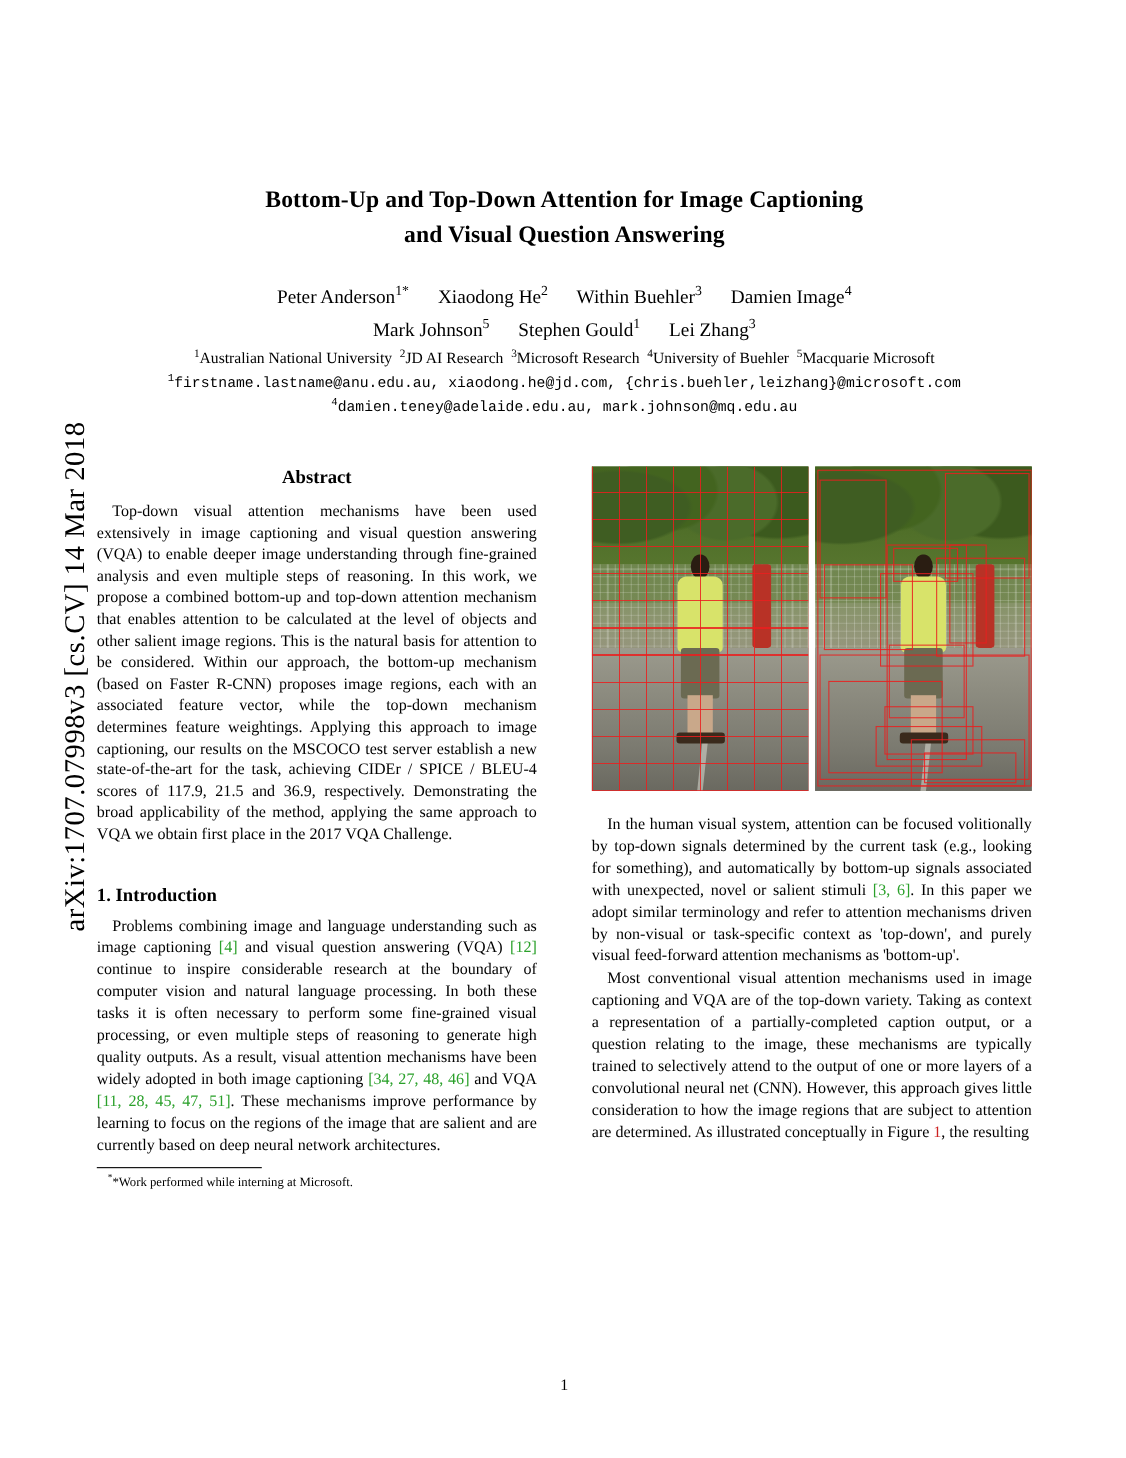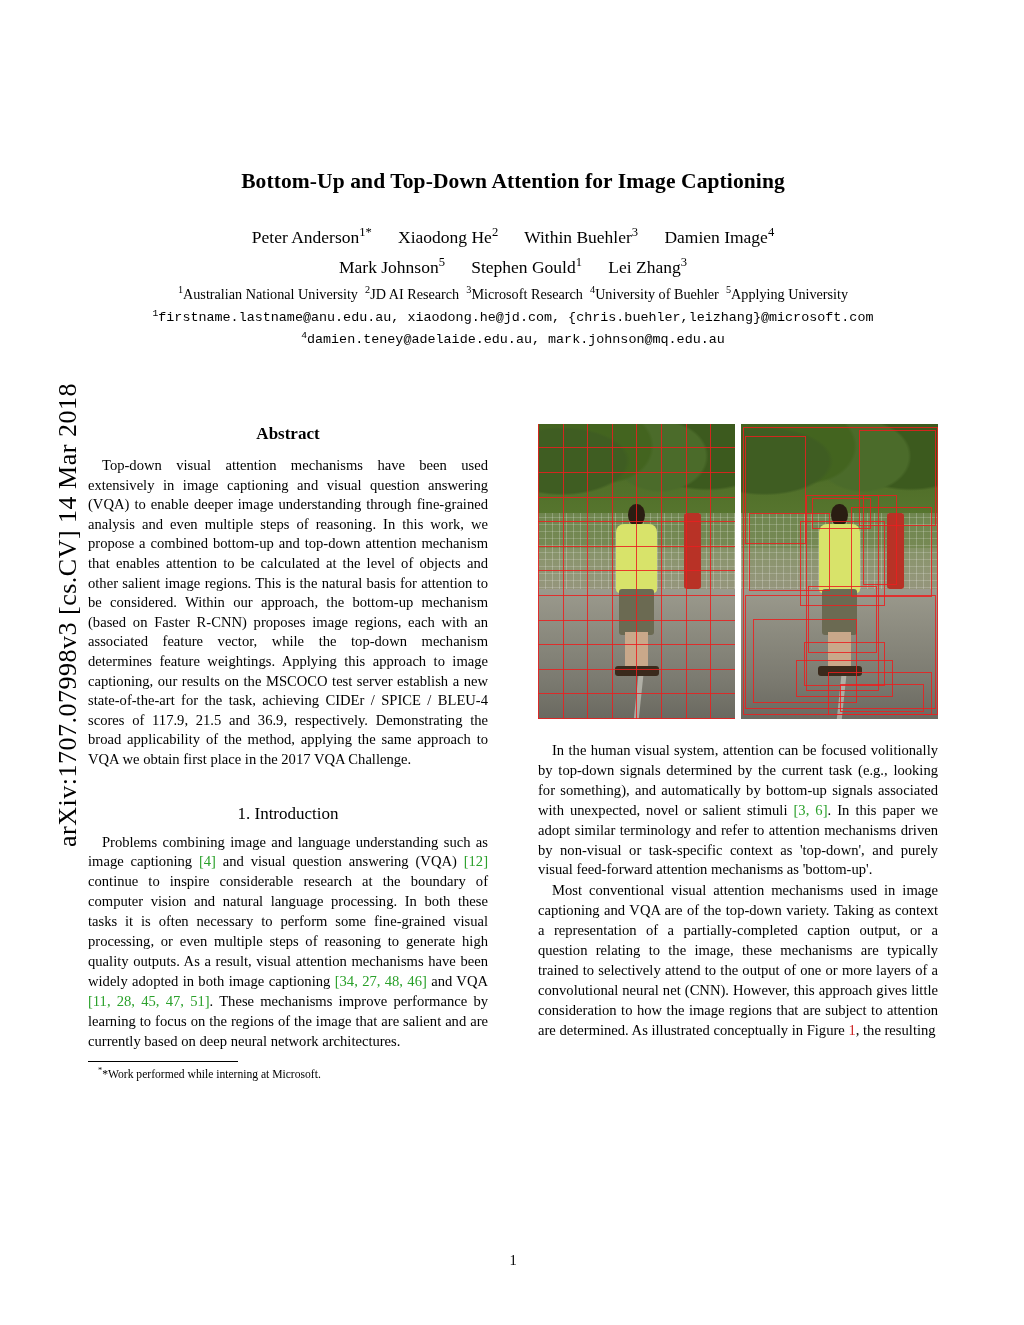--- a/index.html
+++ b/index.html
@@ -88,23 +88,23 @@
   .col-left { left: 0; }
   .col-right { left: 450px; }
 
   .sec-head {
     text-align: center;
     font-size: 17px;
     font-weight: bold;
     margin: 0 0 12px 0;
   }
   .sec-head-left {
-    text-align: center;
+    text-align: left;
     font-size: 17px;
-    font-weight: normal;
+    font-weight: bold;
     margin: 0 0 9px 0;
   }
   p.abs {
     font-size: 14.6px;
     line-height: 19.6px;
     text-align: justify;
     margin: 0;
     text-indent: 14px;
     hyphens: auto;
   }
@@ -212,20 +212,21 @@
 </style>
 </head>
 <body>
 
 <div class="arxiv-stamp">arXiv:1707.07998v3  [cs.CV]  14 Mar 2018</div>
 
 <div class="page">
 
   <div class="title">
     <div>Bottom-Up and Top-Down Attention for Image Captioning</div>
+    <div>and Visual Question Answering</div>
   </div>
 
   <div class="authors">
     <div class="row1">
       <span><span>Peter Anderson</span><sup>1*</sup></span>
       &nbsp;&nbsp;&nbsp;&nbsp;
       <span><span>Xiaodong He</span><sup>2</sup></span>
       &nbsp;&nbsp;&nbsp;&nbsp;
       <span><span>Within Buehler</span><sup>3</sup></span>
       &nbsp;&nbsp;&nbsp;&nbsp;
@@ -238,21 +239,21 @@
       &nbsp;&nbsp;&nbsp;&nbsp;
       <span><span>Lei Zhang</span><sup>3</sup></span>
     </div>
   </div>
 
   <div class="affil">
     <sup>1</sup><span>Australian National University</span>&nbsp;
     <sup>2</sup><span>JD AI Research</span>&nbsp;
     <sup>3</sup><span>Microsoft Research</span>&nbsp;
     <sup>4</sup><span>University of Buehler</span>&nbsp;
-    <sup>5</sup><span>Applying University</span>
+    <sup>5</sup><span>Macquarie Microsoft</span>
   </div>
 
   <div class="emails">
     <div><sup>1</sup><span>firstname.lastname@anu.edu.au,  xiaodong.he@jd.com,  {chris.buehler,leizhang}@microsoft.com</span></div>
     <div><sup>4</sup><span>damien.teney@adelaide.edu.au,  mark.johnson@mq.edu.au</span></div>
   </div>
 
   <div class="columns">
 
     <div class="col col-left">

